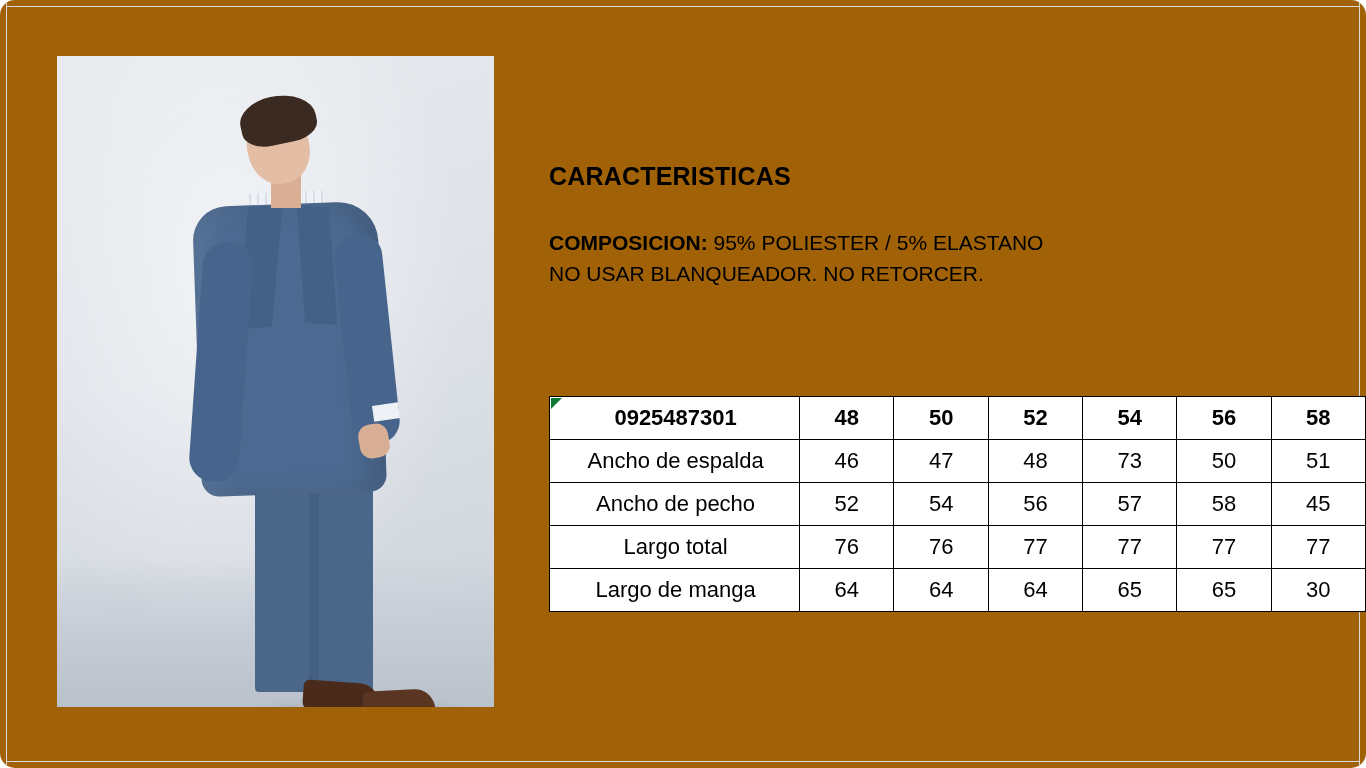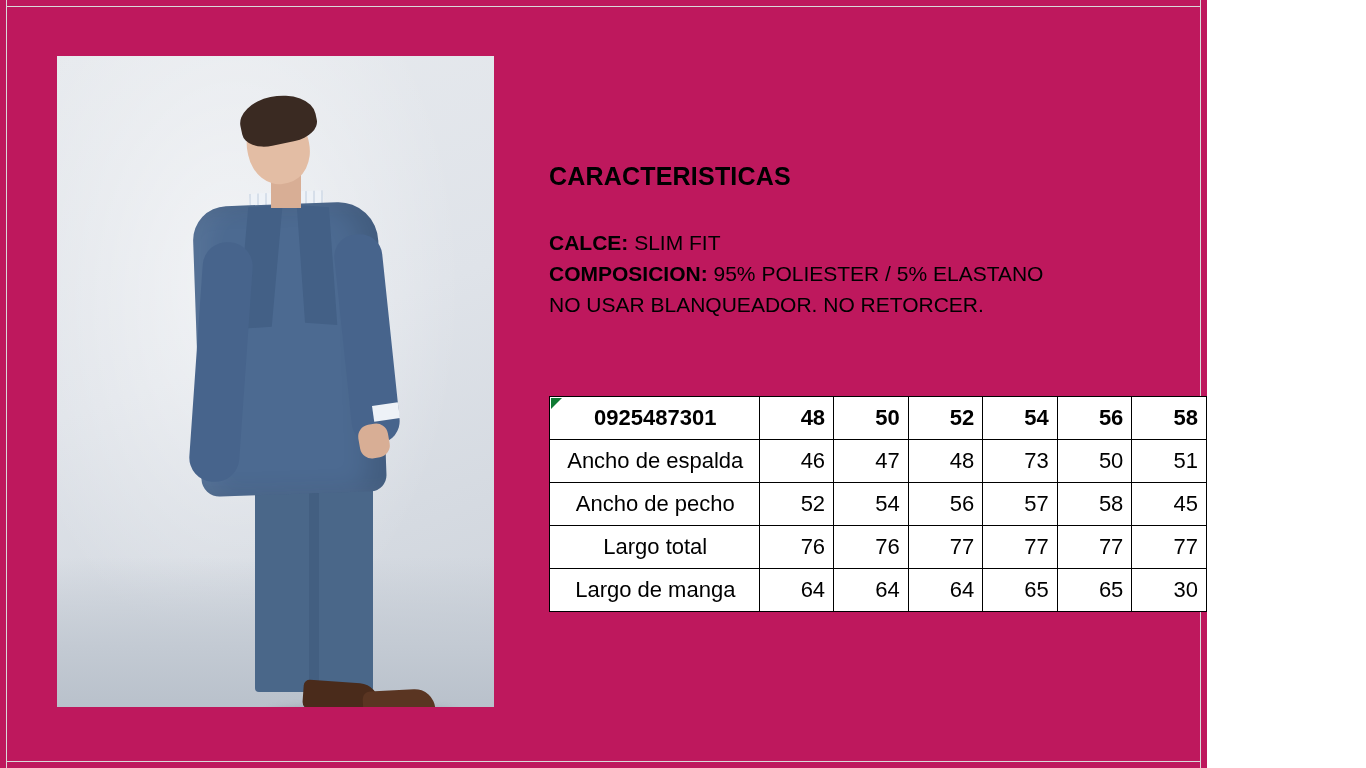--- a/index.html
+++ b/index.html
@@ -6,24 +6,25 @@
     margin: 0;
     padding: 0;
     background: #ffffff;
   }
   body {
     font-family: "Liberation Sans", sans-serif;
     color: #000000;
   }
   .page {
     position: relative;
-    width: 1207px;
+    width: 1366px;
     height: 768px;
-    background: #be185d;
+    background: #a16207;
     overflow: hidden;
+    border-radius: 15px;
   }
   
   .edge-left, .edge-right {
     position: absolute;
     top: 0;
     width: 1px;
     height: 768px;
     background: #d9d9d9;
   }
   .edge-left { left: 6px; }
@@ -172,21 +173,21 @@
     top: 396px;
     border-collapse: collapse;
     table-layout: fixed;
   }
   .size-table td, .size-table th {
     border: 1px solid #000000;
     height: 42px;
     font-size: 22px;
     font-weight: normal;
     padding: 0 8px;
-    text-align: right;
+    text-align: center;
     background: #ffffff;
   }
   .size-table .rowhead {
     width: 245px;
     text-align: center;
     padding-left: 10px;
   }
   .size-table .sizecol { width: 84px; }
   .size-table thead th { font-weight: bold; }
   .size-table thead .rowhead {
@@ -236,24 +237,20 @@
       <div class="m-neck"></div>
       <div class="m-head"></div>
       <div class="m-hair"></div>
     </div>
   </div>
 
   <div class="info">
     <h1>CARACTERISTICAS</h1>
 
     <div class="spec-line">
-      <span class="lbl">CALCE:</span>
-      <span>SLIM FIT</span>
-    </div>
-    <div class="spec-line">
       <span class="lbl">COMPOSICION:</span>
       <span>95% POLIESTER / 5% ELASTANO</span>
     </div>
     <div class="spec-line">
       <span>NO USAR BLANQUEADOR. NO RETORCER.</span>
     </div>
   </div>
 
   <table class="size-table">
     <thead>

